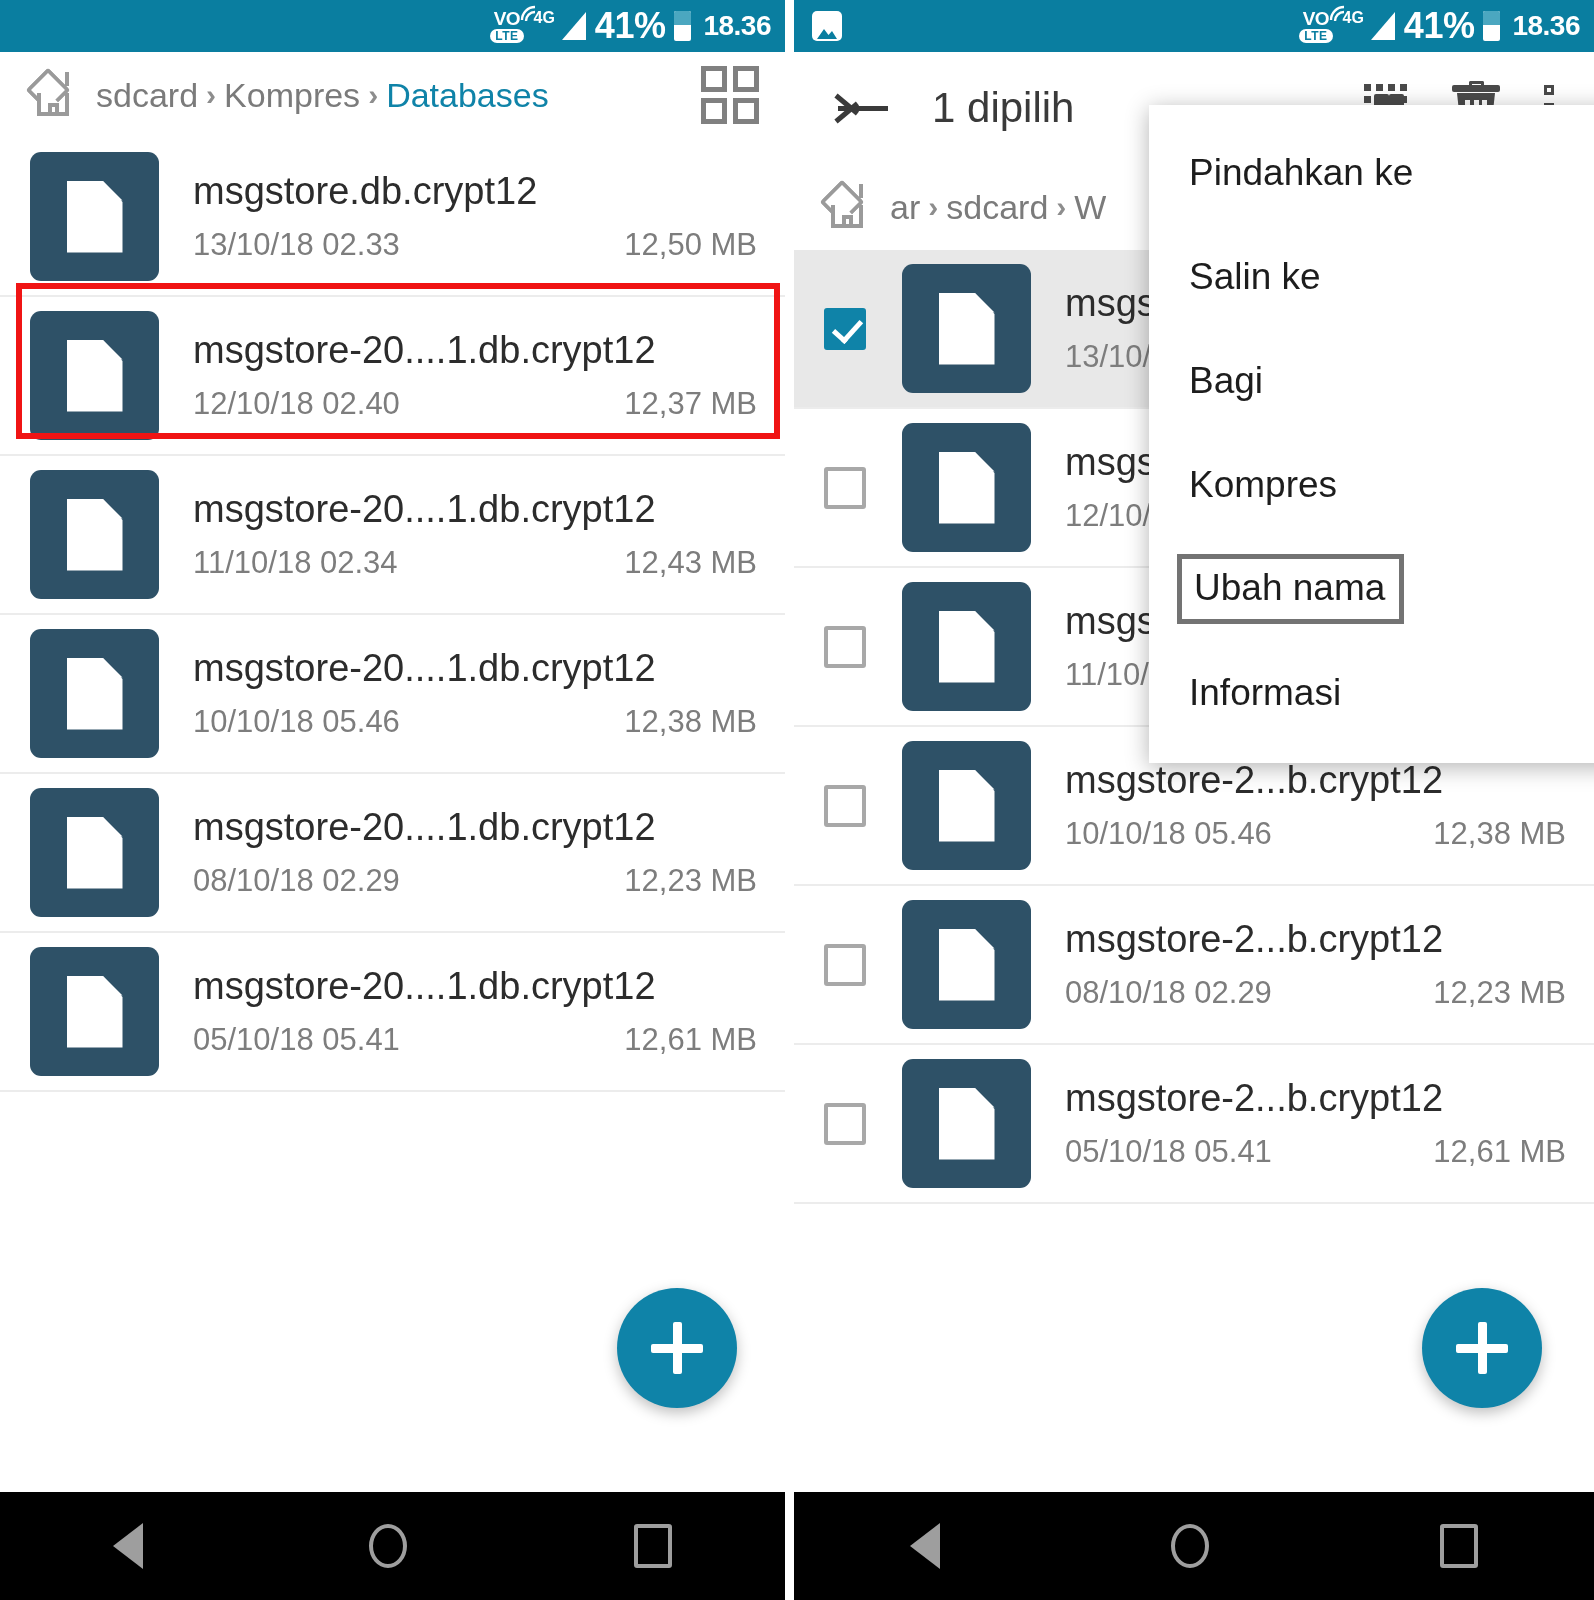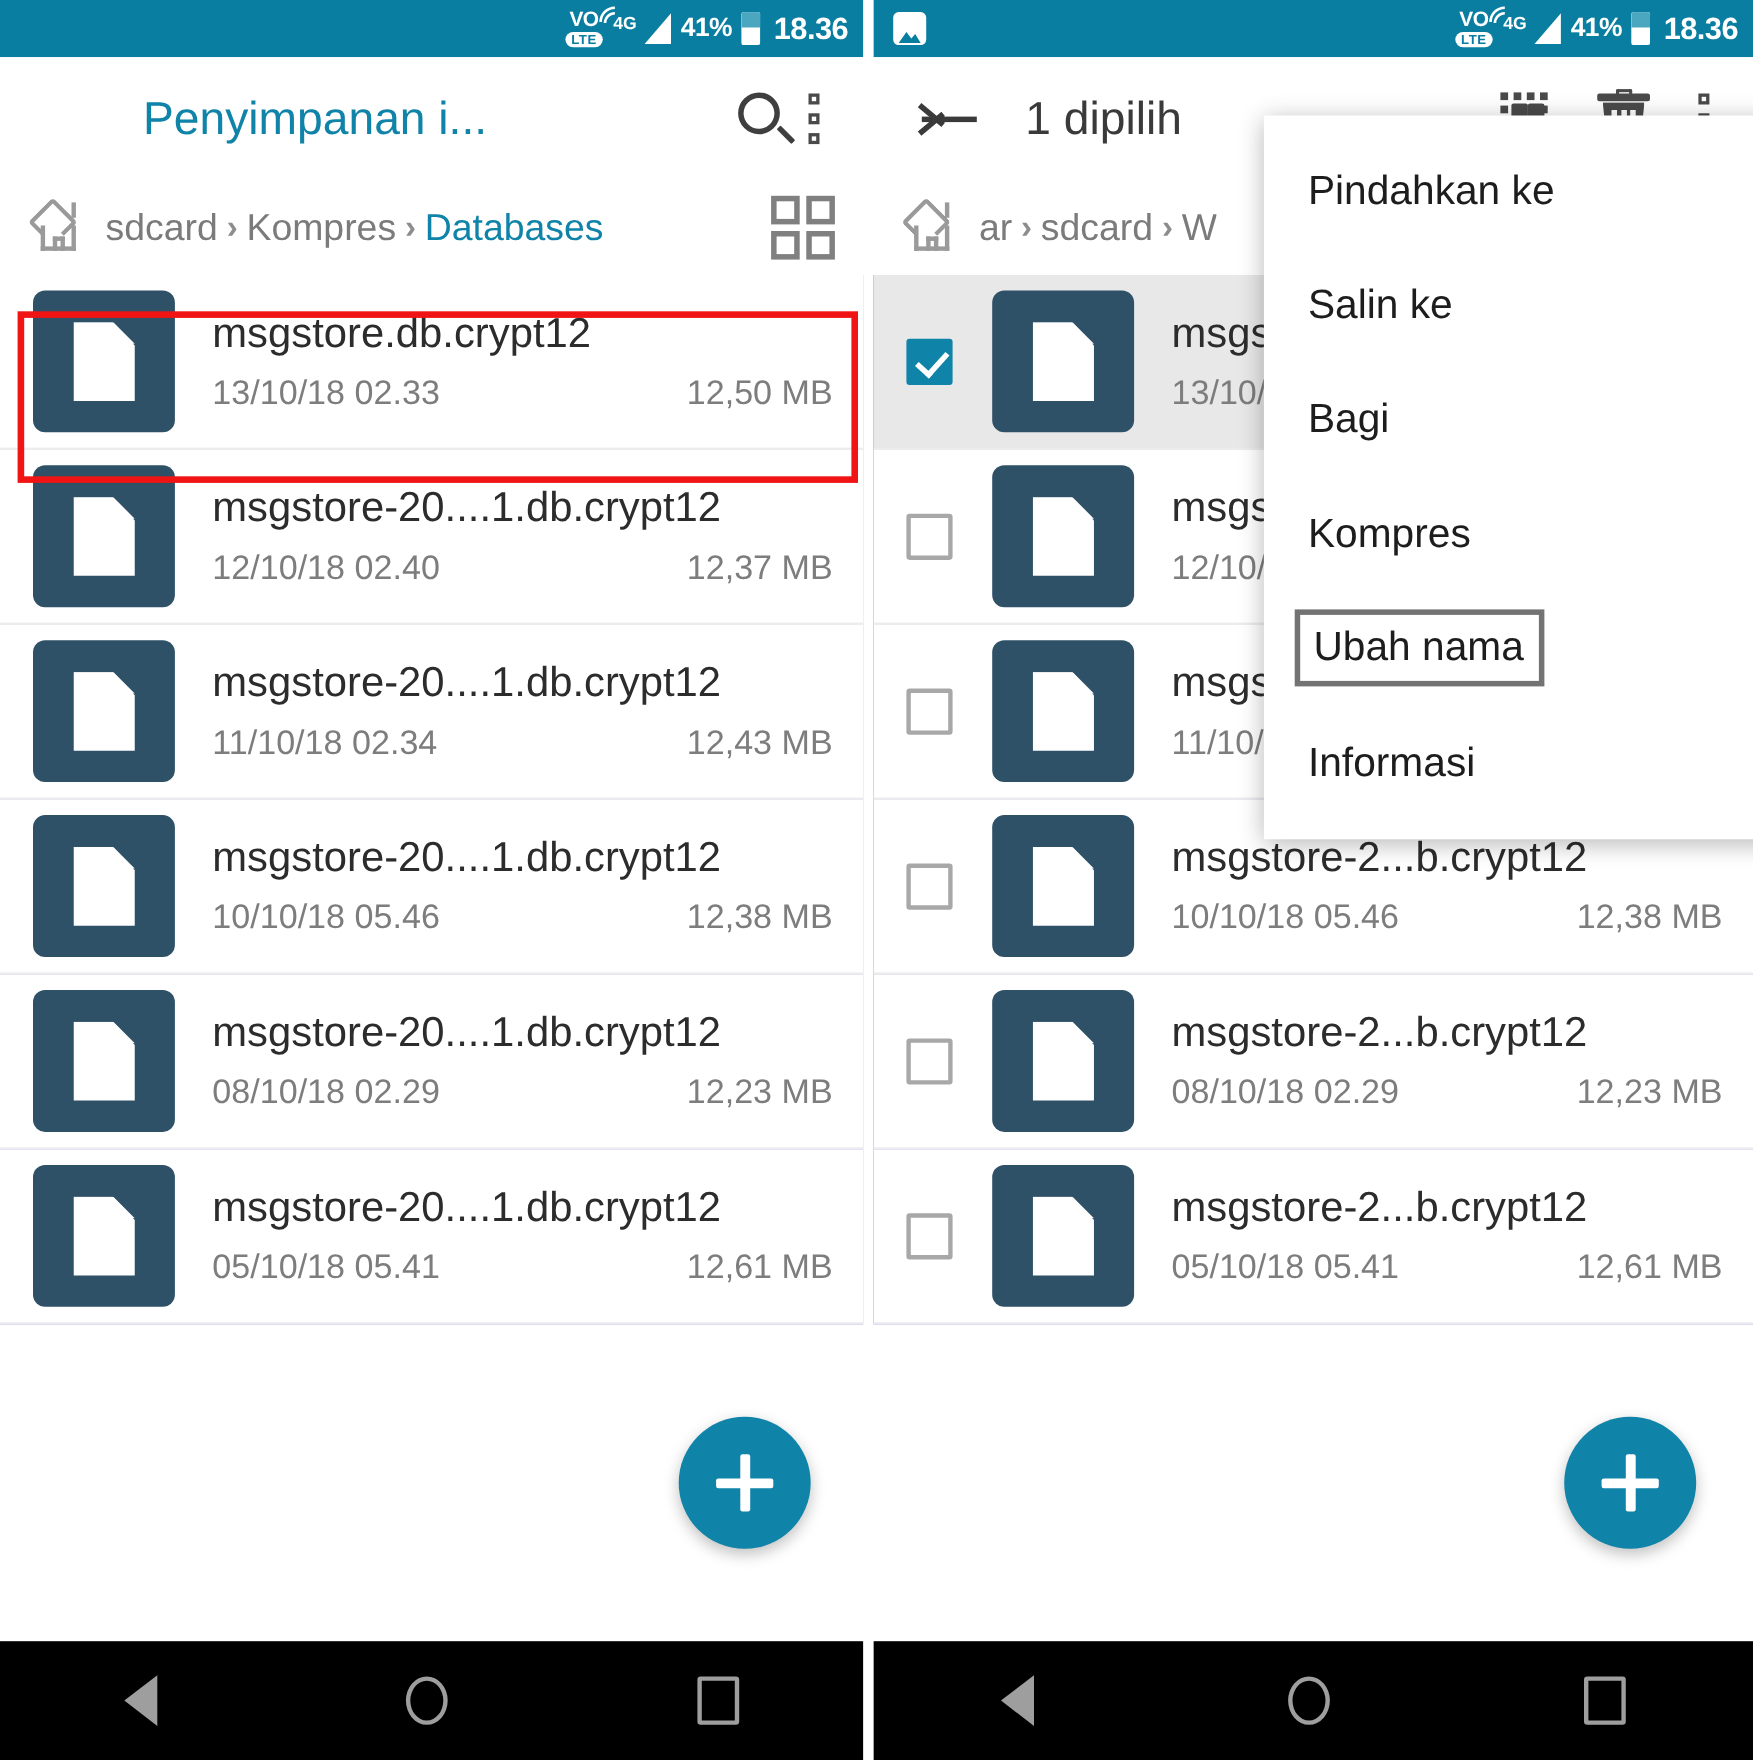--- a/index.html
+++ b/index.html
@@ -47,21 +47,21 @@
     font-size: 12px; font-weight: 700; background: #ffffff; color: #0a7ea0;
     border-radius: 7px; padding: 1px 5px 1px 5px; margin-top: 1px; letter-spacing: 0.5px;
   }
   .net-4g { font-size: 16px; font-weight: 700; align-self: flex-start; margin-top: 4px; }
   .sig-tri {
     width: 0; height: 0;
     border-left: 24px solid transparent;
     border-bottom: 28px solid #ffffff;
     margin-left: -2px;
   }
-  .batt-pct { font-size: 24px; font-weight: 700; letter-spacing: -0.5px; }
+  .batt-pct { font-size: 36px; font-weight: 700; letter-spacing: -0.5px; }
   .batt {
     width: 17px; height: 30px; border: 0; background: #ffffff; position: relative;
     border-radius: 2px; overflow: hidden;
   }
   .batt::before {
     content: ""; position: absolute; left: 4px; top: -3px; width: 9px; height: 4px; background: #ffffff;
   }
   .batt .fill { position: absolute; left: 0; top: 0; width: 100%; height: 45%; background: #4ba7c0; }
   .clock { font-size: 28px; font-weight: 700; letter-spacing: -0.5px; margin-left: 3px; }
 
@@ -247,38 +247,20 @@
         <div class="net-4g">4G</div>
         <div class="sig-tri"></div>
         <div class="batt-pct">41%</div>
         <div class="batt">
             <span class="fill"></span>
           </div>
         <div class="clock">18.36</div>
       </div>
     </div>
 
-    <div class="toolbar">
-      <div class="hamburger tb-icon">
-          <span></span>
-          <span></span>
-          <span></span>
-        </div>
-      <div class="tb-title">Penyimpanan i...</div>
-      <div class="tb-spacer"></div>
-      <div class="searchicon tb-icon">
-          <span class="ring"></span>
-          <span class="tail"></span>
-        </div>
-      <div class="overflow-dots">
-          <i></i>
-          <i></i>
-          <i></i>
-        </div>
-    </div>
 
     <div class="crumbbar">
       <div class="homeicon">
         <span class="roof"></span>
           <span class="walls"></span>
           <span class="door"></span>
           <span class="chim"></span>
       </div>
       <div class="crumb-text">
         <span>sdcard</span>

